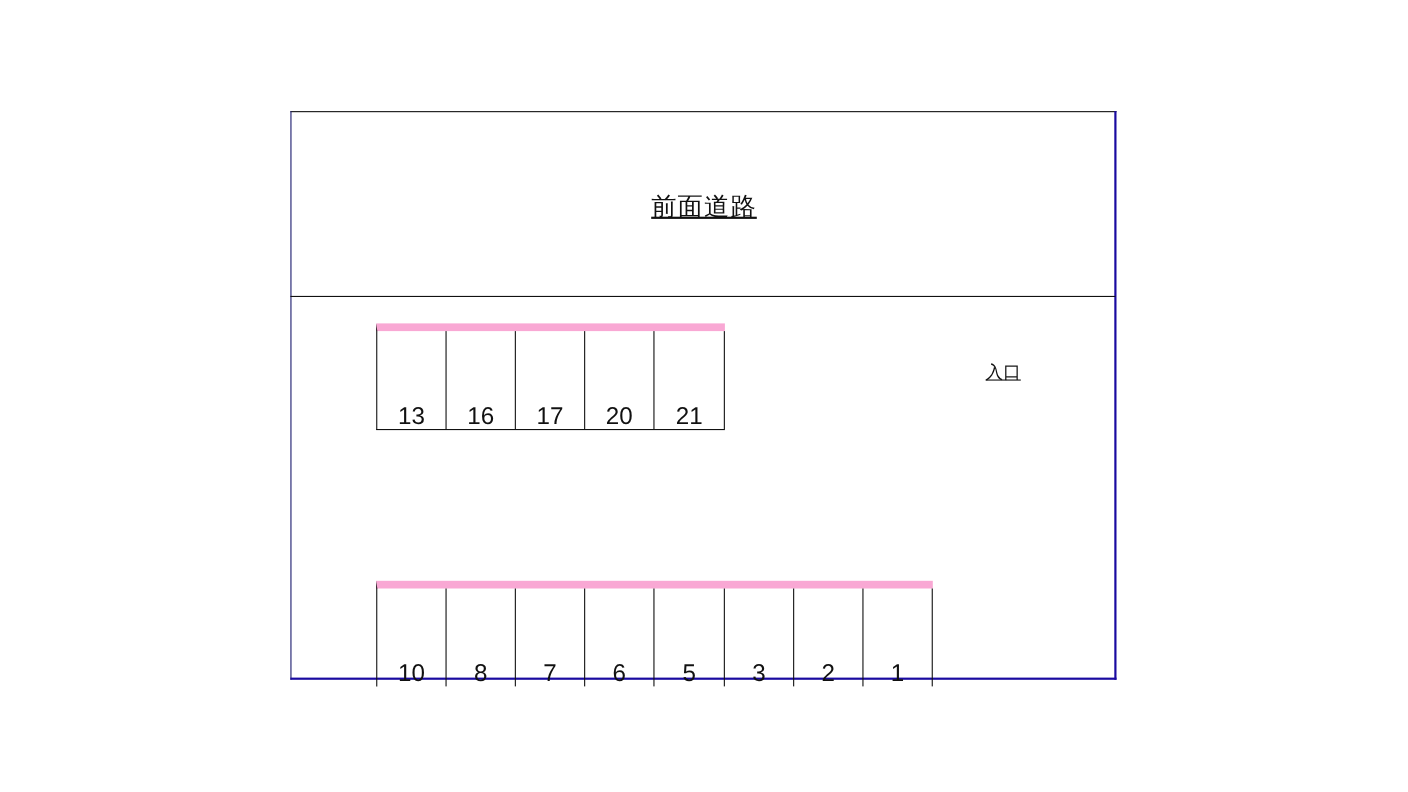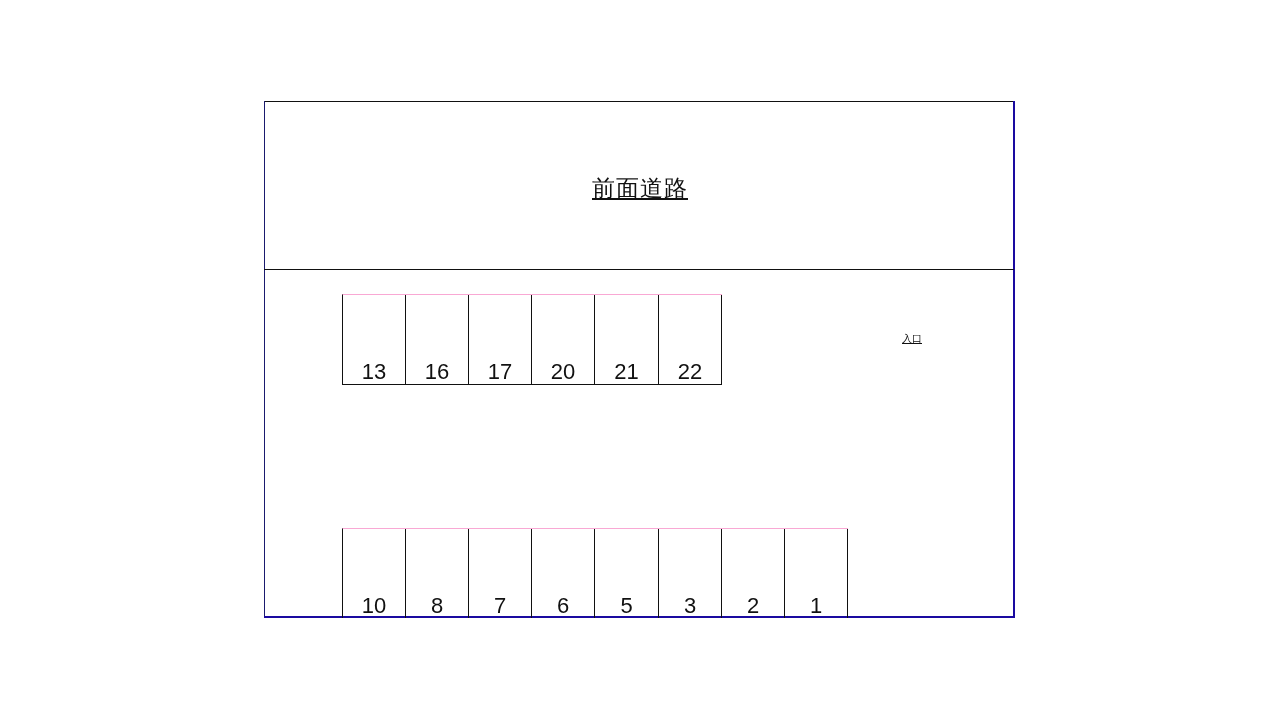--- a/index.html
+++ b/index.html
@@ -5,22 +5,22 @@
     html, body { margin: 0; padding: 0; background: #ffffff; }
     body { width: 1280px; height: 720px; position: relative; overflow: hidden;
            font-family: "DejaVu Sans", "Liberation Sans", sans-serif; color: #111; }
     .abs { position: absolute; box-sizing: border-box; text-decoration: underline; }
     .frame-top { left: 264px; top: 101px; width: 751px; height: 1px; background: #111; }
     .frame-left { left: 264px; top: 101px; width: 1px; height: 517px; background: #1a1a6e; }
     .frame-right { left: 1013px; top: 101px; width: 2px; height: 517px; background: #1a0aa0; }
     .frame-bottom { left: 264px; top: 616px; width: 751px; height: 2px; background: #1a0aa0; }
     .divider { left: 264px; top: 269px; width: 750px; height: 1px; background: #111; }
     .road-label { left: 540px; top: 172px; width: 200px; text-align: center; font-size: 23px; line-height: 32px; letter-spacing: 1px; }
-    .entrance-label { left: 890px; top: 331px; width: 44px; text-align: center; font-size: 10px; line-height: 16px; }
-    .row { position: absolute; display: flex; border-top: 1px solid #f9a8d4; }
+    .entrance-label { left: 890px; top: 331px; width: 44px; text-align: center; font-size: 16px; line-height: 16px; }
+    .row { position: absolute; display: flex; border-top: 7px solid #f9a8d4; }
     .row-top { left: 342px; top: 294px; height: 89px; border-bottom: 1px solid #111; border-left: 1px solid #111; }
     .row-bottom { left: 342px; top: 528px; height: 89px; border-left: 1px solid #111; }
     .space { position: relative; height: 100%; border-right: 1px solid #111; box-sizing: border-box; }
     .space-num { position: absolute; left: 0; right: 0; bottom: -2px; text-align: center; font-size: 22px; line-height: 28px; font-family: "Liberation Sans", sans-serif; }
   </style>
 </head>
 <body>
 
 <div class="abs frame-top"></div>
 <div class="abs frame-left"></div>
@@ -40,23 +40,20 @@
     </div>
     <div class="space" style="width: 63px;">
       <span class="space-num">17</span>
     </div>
     <div class="space" style="width: 63px;">
       <span class="space-num">20</span>
     </div>
     <div class="space" style="width: 64px;">
       <span class="space-num">21</span>
     </div>
-    <div class="space" style="width: 63px;">
-      <span class="space-num">22</span>
-    </div>
   </div>
 <div class="row row-bottom" id="row-bottom">
     <div class="space" style="width: 63px;">
       <span class="space-num">10</span>
     </div>
     <div class="space" style="width: 63px;">
       <span class="space-num">8</span>
     </div>
     <div class="space" style="width: 63px;">
       <span class="space-num">7</span>

